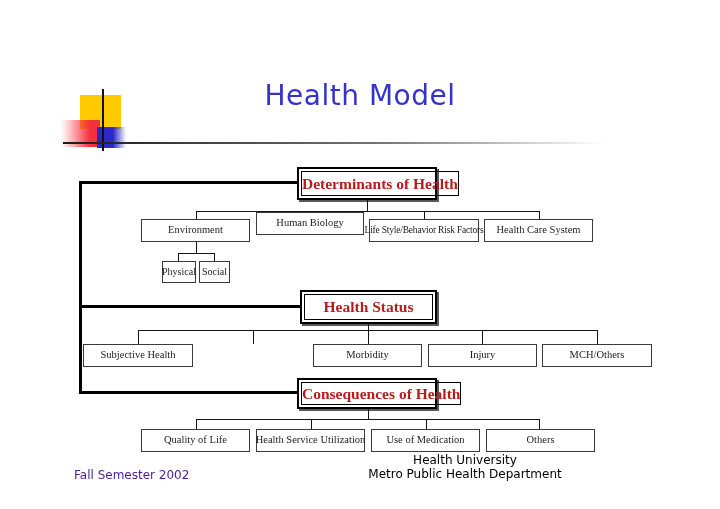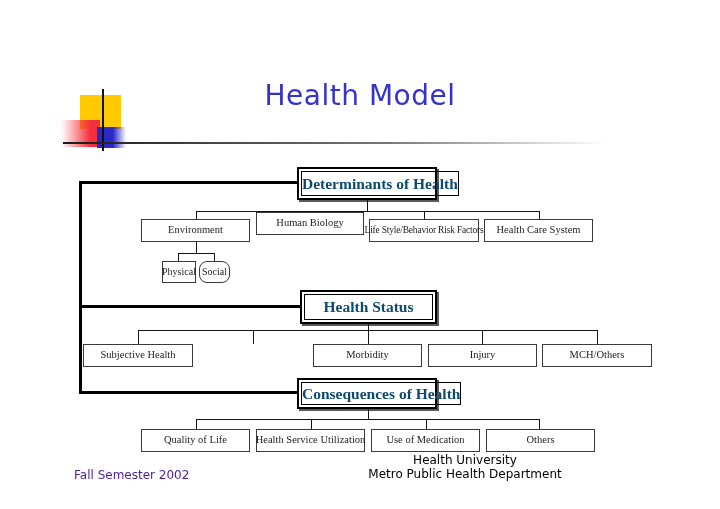--- a/index.html
+++ b/index.html
@@ -35,21 +35,21 @@
   .node--tight { font-size:9.5px; letter-spacing:-0.2px; }
   .node--small { font-size:10px; }
 
   .main-node {
     position:absolute; box-sizing:border-box; border:2px solid #000; background:#fff;
     box-shadow:2px 2px 0 rgba(0,0,0,0.65);
     display:flex; align-items:stretch; justify-content:stretch; padding:2px;
   }
   .main-node .inner {
     flex:1; border:1px solid #000; display:flex; align-items:center; justify-content:center;
-    font-size:15.5px; font-weight:600; color:#0c4a6e; white-space:nowrap;
+    font-size:15.5px; font-weight:600; color:#b91c1c; white-space:nowrap;
   }
 
   
   .ln { position:absolute; background:#151515; }
   .ln.h { height:1px; }
   .ln.v { width:1px; }
   .ln.thick { background:#000; }
   .ln.h.thick { height:3px; }
   .ln.v.thick { width:3px; }
 
@@ -96,21 +96,21 @@
   <div class="node" style="left:256px; top:212px; width:108px; height:23px;">Human Biology</div>
   <div class="node node--tight" style="left:369px; top:219px; width:110px; height:23px;">Life Style/Behavior Risk Factors</div>
   <div class="node" style="left:484px; top:219px; width:109px; height:23px;">Health Care System</div>
 
   <div class="ln v" style="left:196px; top:242px; height:11px;"></div>
   <div class="ln h" style="left:178px; top:253px; width:37px;"></div>
   <div class="ln v" style="left:178px; top:253px; height:8px;"></div>
   <div class="ln v" style="left:214px; top:253px; height:8px;"></div>
 
   <div class="node node--small" style="left:162px; top:261px; width:34px; height:22px;">Physical</div>
-  <div class="node node--small" style="left:199px; top:261px; width:31px; height:22px;border-radius:8px;">Social</div>
+  <div class="node node--small" style="left:199px; top:261px; width:31px; height:22px;">Social</div>
 
   <div class="main-node" style="left:300px; top:290px; width:137px; height:34px;">
     <div class="inner">Health Status</div>
   </div>
 
   <div class="ln v" style="left:368px; top:324px; height:6px;"></div>
   <div class="ln h" style="left:138px; top:330px; width:459px;"></div>
   <div class="ln v" style="left:138px; top:330px; height:14px;"></div>
   <div class="ln v" style="left:253px; top:330px; height:14px;"></div>
   <div class="ln v" style="left:368px; top:330px; height:14px;"></div>

